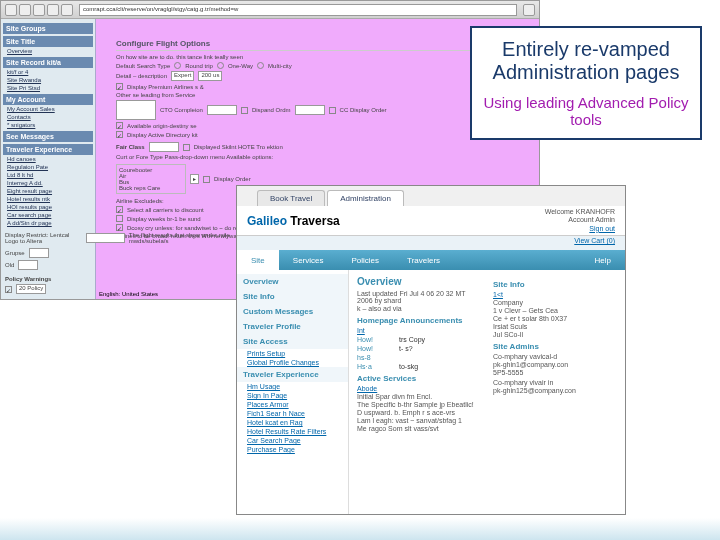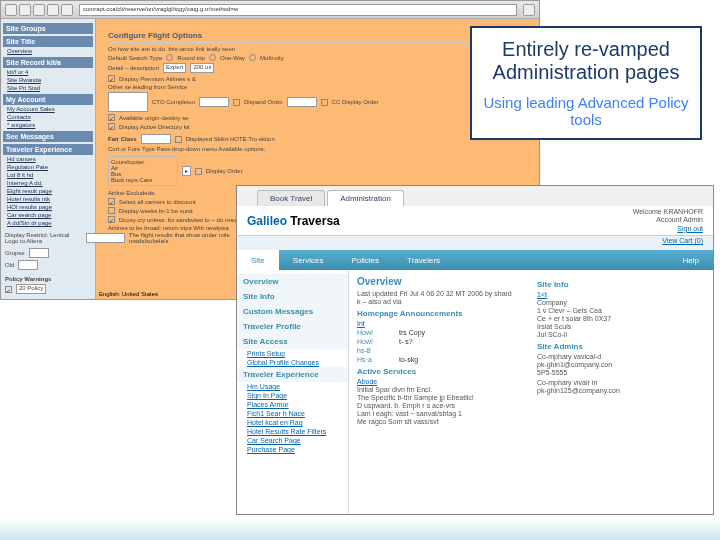--- a/index.html
+++ b/index.html
@@ -7,38 +7,38 @@
 
 
 .back-window { position: absolute; top: 0; left: 0; width: 540px; height: 300px; background: #f5f5f0; border: 1px solid #999; font-size: 7px; }
 .back-toolbar { height: 18px; background: linear-gradient(#e8e8e8,#d0d0d0); border-bottom: 1px solid #aaa; display: flex; align-items: center; padding: 0 4px; gap: 2px; }
 .back-toolbar span { width: 12px; height: 12px; background: #eee; border: 1px solid #999; border-radius: 2px; }
 .back-url { flex: 1; background: #fff; border: 1px solid #999; height: 12px; margin: 0 4px; font-size: 6px; padding: 1px 3px; color: #333; }
 .back-body { display: flex; height: calc(100% - 18px); }
 .back-sidebar { width: 95px; background: #e0eaf0; border-right: 1px solid #aac; padding: 2px; }
 .back-side-hdr { background: #6a8ab0; color: #fff; padding: 2px 3px; font-size: 7px; font-weight: bold; margin-top: 2px; }
 .back-side-item { padding: 1px 4px; color: #235; font-size: 6px; text-decoration: underline; }
-.back-main { flex: 1; padding: 12px; background: #fdba74; overflow: hidden; }
+.back-main { flex: 1; padding: 20px; background: #f0abfc; overflow: hidden; }
 .back-main-hdr { font-size: 8px; font-weight: bold; color: #556; border-bottom: 1px solid #ccc; padding-bottom: 2px; margin-bottom: 3px; }
 .back-row { display: flex; align-items: center; gap: 4px; margin: 2px 0; font-size: 6px; color: #444; }
 .back-row label { font-size: 6px; }
 .back-radio { width: 7px; height: 7px; border: 1px solid #888; border-radius: 50%; }
 .back-check { width: 7px; height: 7px; border: 1px solid #888; }
 .back-check.checked::after { content: "✓"; font-size: 6px; color: #333; }
 .back-sel { border: 1px solid #999; background: #fff; padding: 0 2px; font-size: 6px; height: 10px; }
 .back-box { border: 1px solid #bbb; padding: 2px; margin: 2px 0; font-size: 6px; }
 .back-foot { position: absolute; bottom: 2px; left: 98px; display: flex; gap: 6px; font-size: 6px; }
 
 
 .callout { position: absolute; top: 26px; right: 18px; width: 232px; background: #fff; border: 2px solid #1a3a6a; padding: 10px 8px; text-align: center; }
 .callout .t1 { font-size: 20px; color: #1a3a6a; margin-bottom: 10px; }
-.callout .t2 { font-size: 15px; color: #3b82f6; }
-
-
-.front-window { position: absolute; top: 185px; left: 236px; width: 478px; height: 330px; background: #fff; border: 1px solid #888; font-size: 8px; }
+.callout .t2 { font-size: 15px; color: #a21caf; }
+
+
+.front-window { position: absolute; top: 185px; left: 236px; width: 390px; height: 330px; background: #fff; border: 1px solid #888; font-size: 8px; }
 .front-tabs { height: 20px; display: flex; align-items: flex-end; padding-left: 20px; gap: 2px; background: #f0f0f0; }
 .front-tab { padding: 3px 12px; font-size: 8px; border: 1px solid #bbb; border-bottom: none; border-radius: 3px 3px 0 0; background: #e8e8e8; color: #346; cursor: pointer; }
 .front-tab.active { background: #fff; }
 .front-header { height: 30px; background: #fff; display: flex; align-items: center; justify-content: space-between; padding: 0 10px; border-bottom: 1px solid #ccc; }
 .logo { font-size: 12px; font-weight: bold; }
 .logo .g { color: #0066aa; }
 .logo .t { color: #000000; }
 .welcome { font-size: 7px; color: #555; text-align: right; line-height: 1.2; }
 .welcome a { color: #0066aa; text-decoration: underline; }
 .front-nav { height: 20px; background: linear-gradient(#5aaed0,#3a8eb0); display: flex; align-items: center; }

